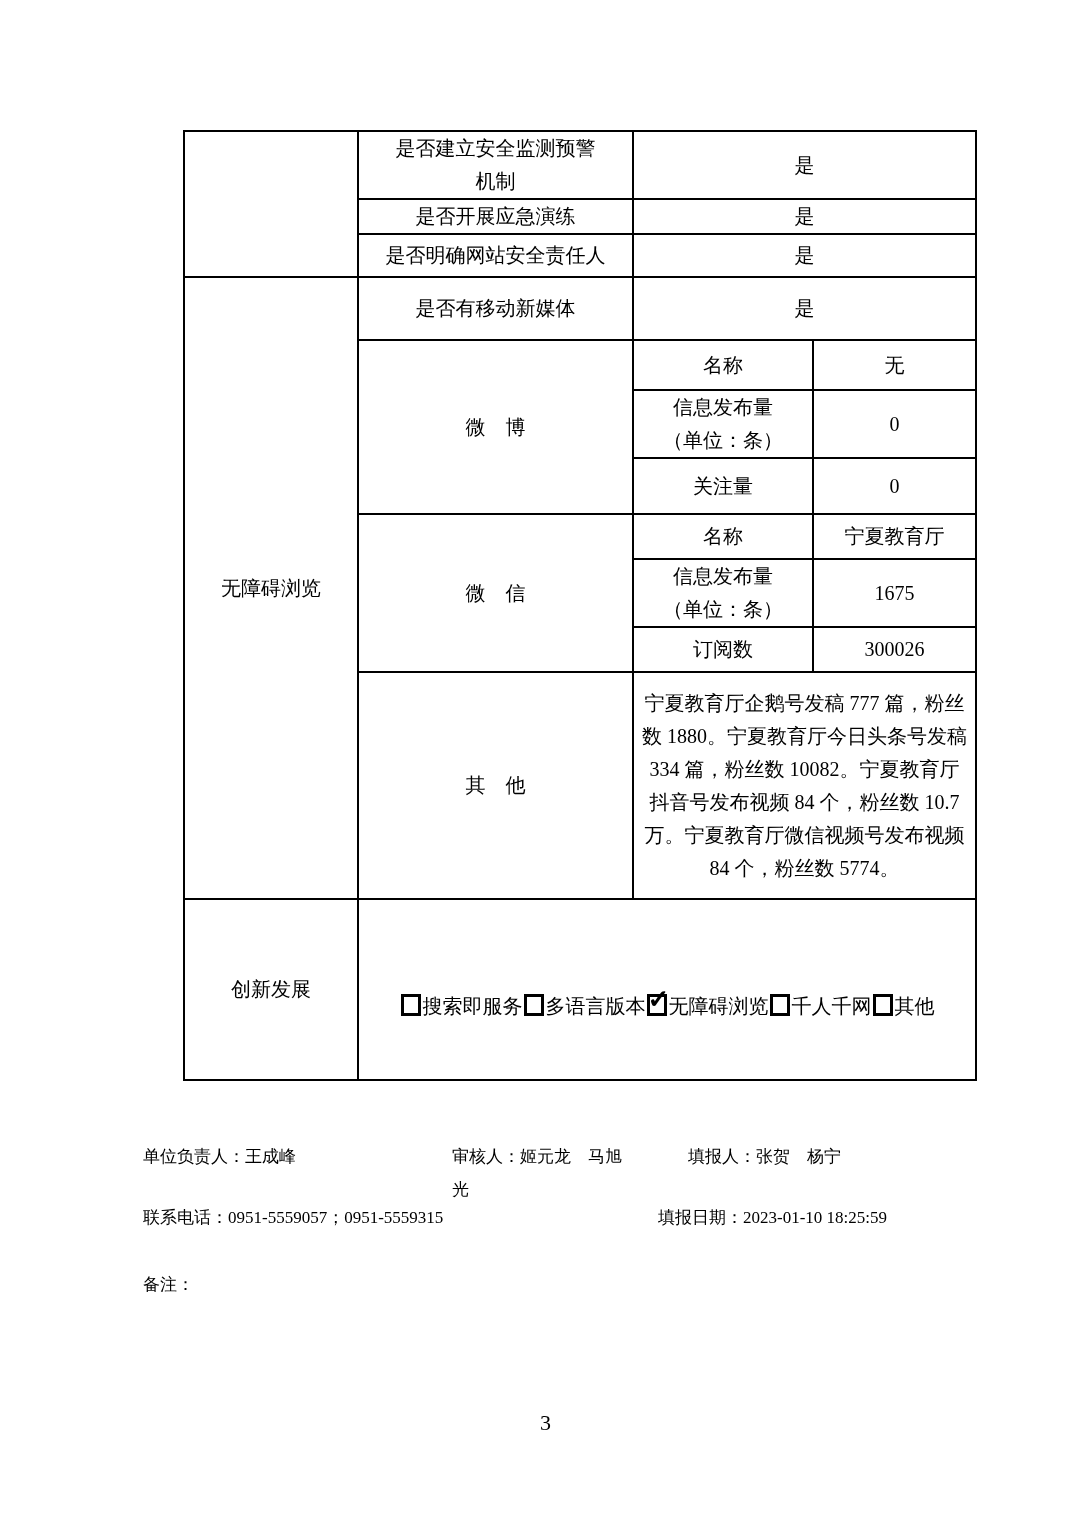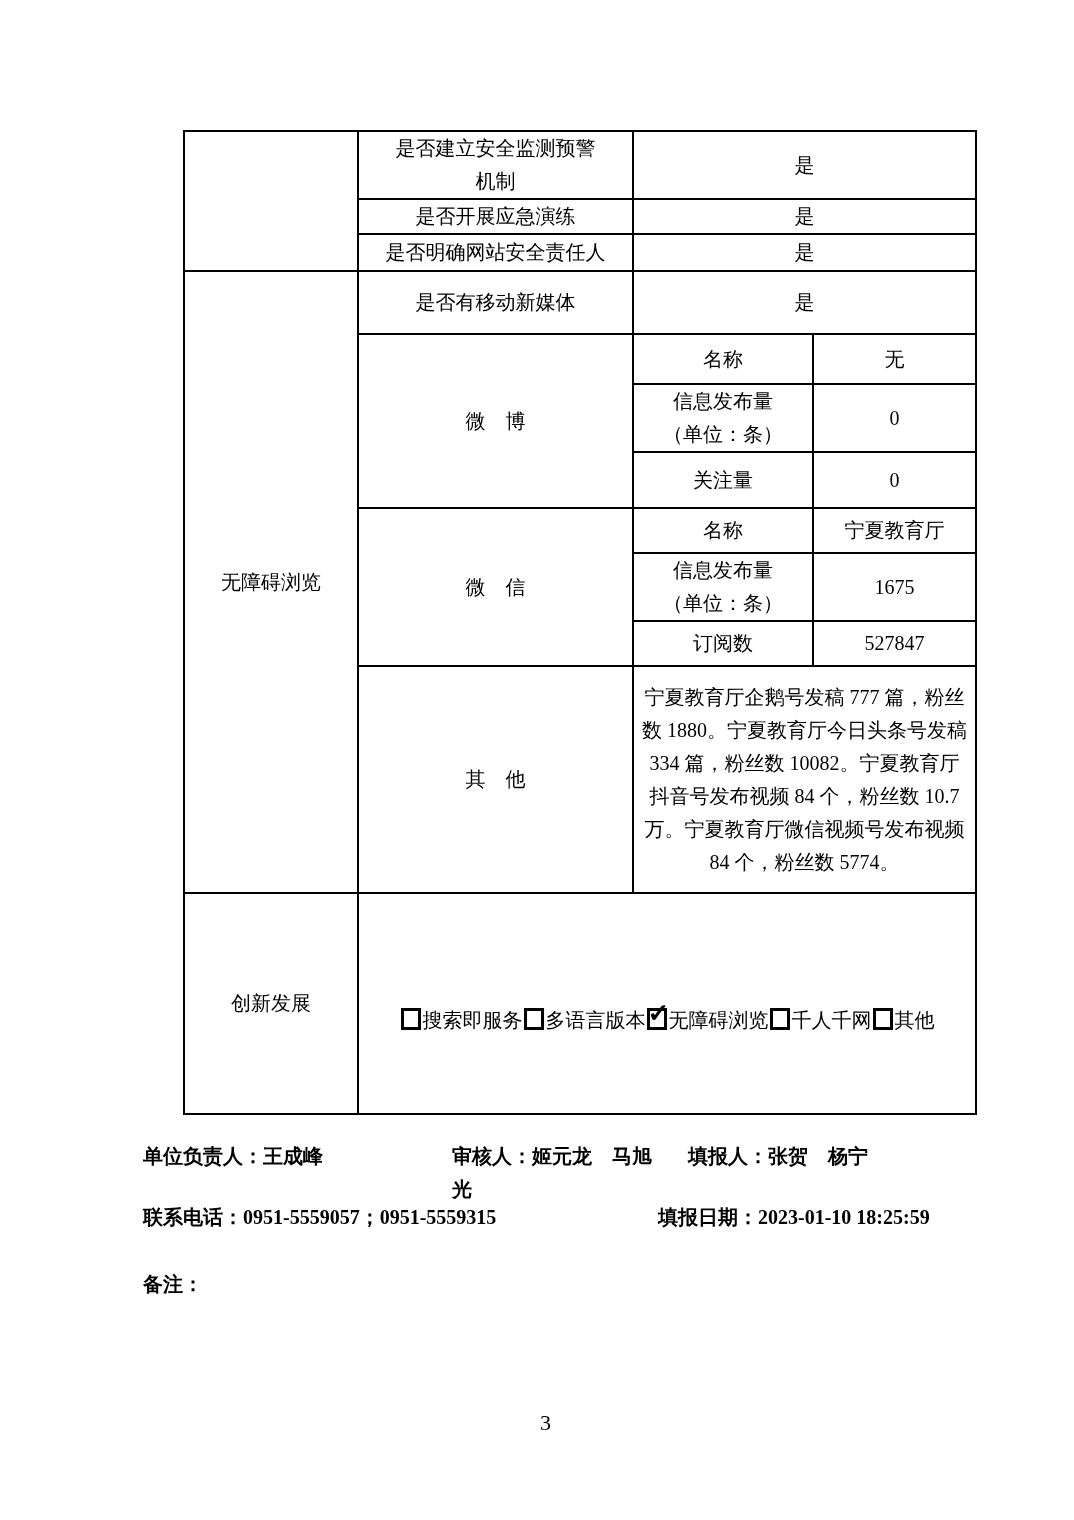--- a/index.html
+++ b/index.html
@@ -55,22 +55,22 @@
     content:"✓";
     position:absolute;
     left:-2px;top:-10px;
     font-size:26px;
     font-weight:700;
     line-height:1;
     color:#000;
   }
   .footer-item{
     position:absolute;
-    font-size:20px;
-    font-weight:bold;
+    font-size:17px;
+    font-weight:normal;
     line-height:33px;
     white-space:pre-line;
   }
   .page-num{
     position:absolute;
     font-size:22px;
     font-weight:normal;
   }
 </style>
 </head>
@@ -89,21 +89,21 @@
         <tr style="height:67px">
       <td rowspan="3"></td>
       <td>是否建立安全监测预警
 机制</td>
       <td colspan="2">是</td>
     </tr>
     <tr style="height:28px">
       <td>是否开展应急演练</td>
       <td colspan="2">是</td>
     </tr>
-    <tr style="height:37px">
+    <tr style="height:43px">
       <td>是否明确网站安全责任人</td>
       <td colspan="2">是</td>
     </tr>
 
     <tr style="height:63px">
       <td rowspan="8">无障碍浏览</td>
       <td>是否有移动新媒体</td>
       <td colspan="2">是</td>
     </tr>
 
@@ -127,29 +127,29 @@
       <td>名称</td>
       <td>宁夏教育厅</td>
     </tr>
     <tr style="height:67px">
       <td>信息发布量
 （单位：条）</td>
       <td>1675</td>
     </tr>
     <tr style="height:45px">
       <td>订阅数</td>
-      <td>527847</td>
+      <td>300026</td>
     </tr>
 
     <tr style="height:227px">
       <td>其　他</td>
       <td colspan="2" class="other-text">宁夏教育厅企鹅号发稿 777 篇，粉丝数 1880。宁夏教育厅今日头条号发稿 334 篇，粉丝数 10082。宁夏教育厅抖音号发布视频 84 个，粉丝数 10.7 万。宁夏教育厅微信视频号发布视频 84 个，粉丝数 5774。</td>
     </tr>
 
-    <tr style="height:221px">
+    <tr style="height:181px">
       <td>创新发展</td>
       <td colspan="3" class="innovation-cell">
         <span class="opt"><span class="cb"></span><span>搜索即服务</span></span><span class="opt"><span class="cb"></span><span>多语言版本</span></span><span class="opt"><span class="cb checked"></span><span>无障碍浏览</span></span><span class="opt"><span class="cb"></span><span>千人千网</span></span><span class="opt"><span class="cb"></span><span>其他</span></span>
       </td>
     </tr>
   </tbody>
     </table>
 
   <div class="footer-item" style="left:143px;top:1140px">单位负责人：王成峰</div>
   <div class="footer-item" style="left:452px;top:1140px">审核人：姬元龙　马旭

